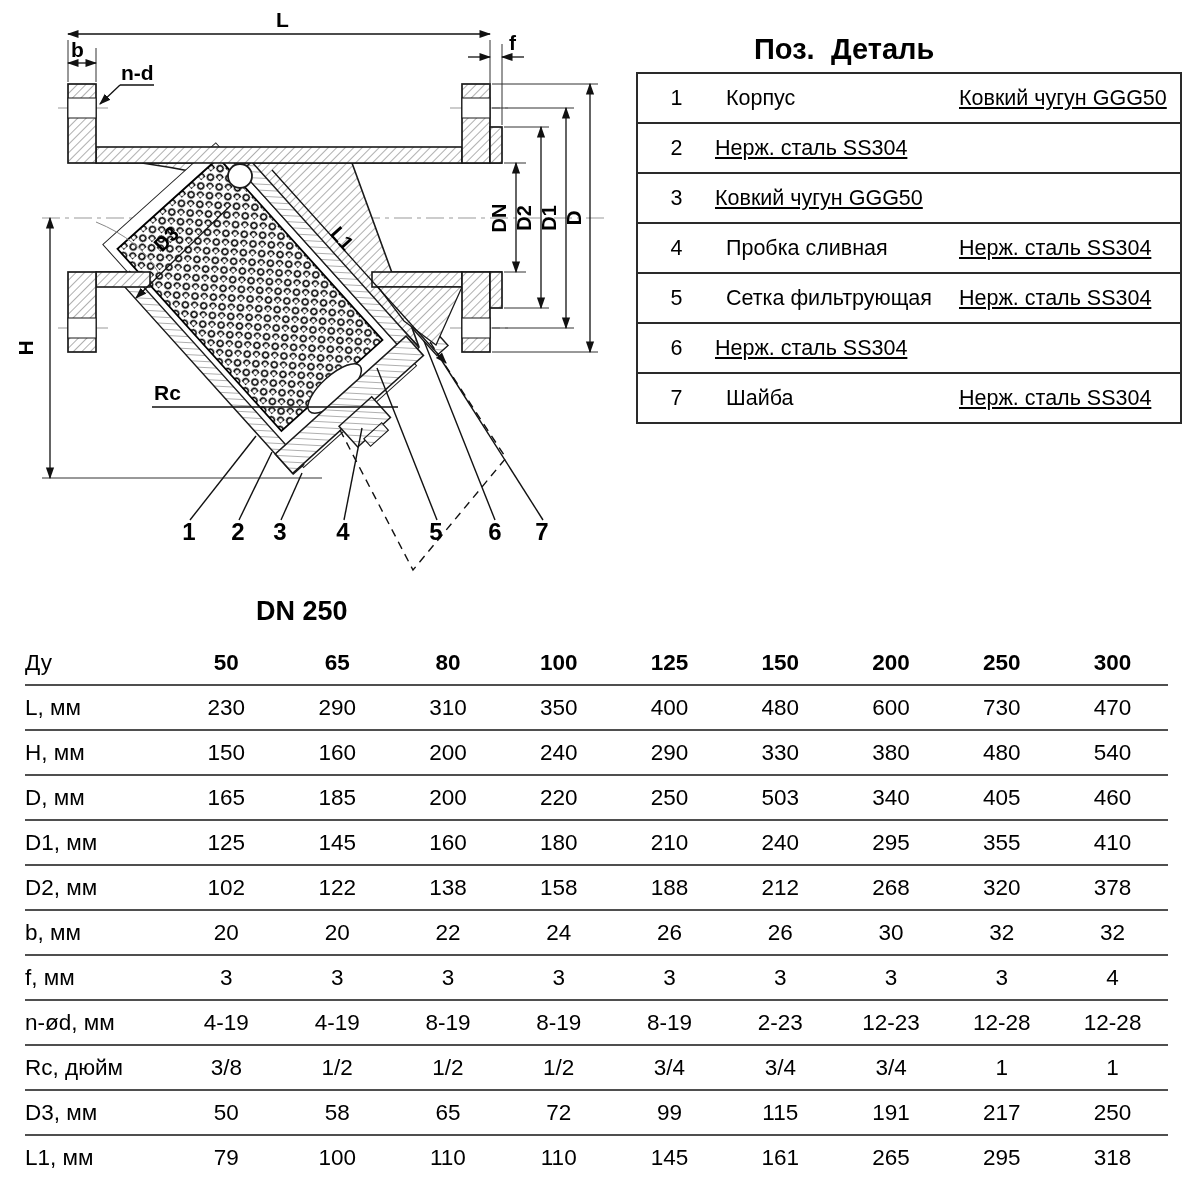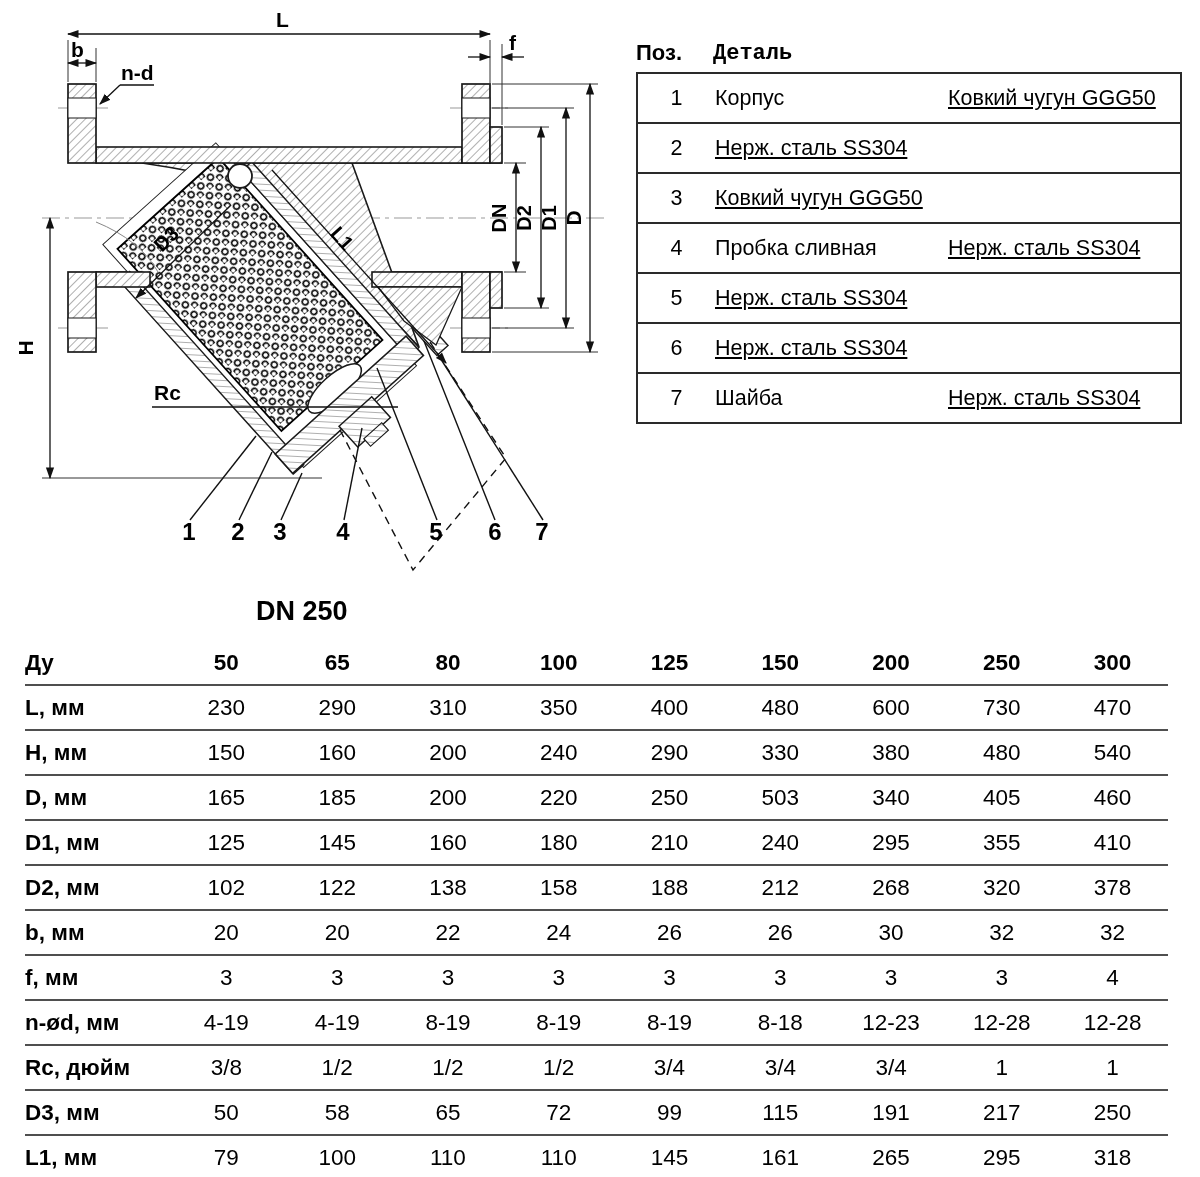--- a/index.html
+++ b/index.html
@@ -8,34 +8,34 @@
     font-family:"Liberation Sans",sans-serif;color:#000;overflow:hidden;
   }
   
   #drawing{position:absolute;left:0;top:0;}
   .dimtxt{font-weight:bold;font-size:21px;fill:#000;}
   .dimtxt-sm{font-weight:bold;font-size:20px;fill:#000;}
   .callout{font-weight:bold;font-size:24px;fill:#000;}
   .caption{font-weight:bold;font-size:27px;fill:#000;}
   
   #parts-table{position:absolute;left:636px;top:38px;width:546px;}
-  .pt-head{display:flex;font-weight:bold;font-size:22px;height:28px;align-items:flex-end;}
+  .pt-head{display:flex;font-weight:bold;font-size:29px;height:28px;align-items:flex-end;justify-content:center;}
   .ph0{width:77px;}
-  .ph1{width:233px;font-family:Liberation Mono, monospace;}
+  .ph1{width:233px;}
   .ph2{flex:1;}
   #parts-box{border:2px solid #2a2a2a;margin-top:6px;}
   .pt-row{display:flex;height:48px;align-items:center;border-bottom:2px solid #2a2a2a;font-size:21.5px;}
   .pt-row:last-child{border-bottom:none;}
   .c0{width:77px;text-align:center;}
-  .c1{width:233px;}
+  .c1{width:233px;margin-left:11px;}
   .c2{flex:1;text-decoration:underline;}
   
   #dims-table{position:absolute;left:25px;top:641px;width:1143px;font-size:22.5px;}
   .dt-row{display:flex;height:43px;align-items:center;border-bottom:2px solid #4f4f4f;}
-  .dt-label{width:146px;font-weight:bold;}
+  .dt-label{width:146px;font-weight:normal;}
   .dt-cell{width:110.8px;text-align:center;}
   .dt-header .dt-cell{font-weight:bold;}
 </style>
 </head>
 <body>
 
 <svg id="drawing" width="620" height="645" viewBox="0 0 620 645">
   <defs>
     <pattern id="hatch" width="6" height="6" patternUnits="userSpaceOnUse" patternTransform="rotate(45)">
       <rect width="6" height="6" fill="#ffffff"></rect>
@@ -192,20 +192,21 @@
         <div class="pt-cell c0">3</div>
         <div class="pt-cell c2">Ковкий чугун GGG50</div>
       </div>
       <div class="pt-row">
         <div class="pt-cell c0">4</div>
         <div class="pt-cell c1">Пробка сливная</div>
         <div class="pt-cell c2">Нерж. сталь SS304</div>
       </div>
       <div class="pt-row">
         <div class="pt-cell c0">5</div>
+        <div class="pt-cell c1">Сетка фильтрующая</div>
         <div class="pt-cell c2">Нерж. сталь SS304</div>
       </div>
       <div class="pt-row">
         <div class="pt-cell c0">6</div>
         <div class="pt-cell c2">Нерж. сталь SS304</div>
       </div>
       <div class="pt-row">
         <div class="pt-cell c0">7</div>
         <div class="pt-cell c1">Шайба</div>
         <div class="pt-cell c2">Нерж. сталь SS304</div>
@@ -310,21 +311,21 @@
       <div class="dt-cell">3</div>
       <div class="dt-cell">4</div>
     </div>
     <div class="dt-row">
       <div class="dt-label">n-ød, мм</div>
       <div class="dt-cell">4-19</div>
       <div class="dt-cell">4-19</div>
       <div class="dt-cell">8-19</div>
       <div class="dt-cell">8-19</div>
       <div class="dt-cell">8-19</div>
-      <div class="dt-cell">8-18</div>
+      <div class="dt-cell">2-23</div>
       <div class="dt-cell">12-23</div>
       <div class="dt-cell">12-28</div>
       <div class="dt-cell">12-28</div>
     </div>
     <div class="dt-row">
       <div class="dt-label">Rc, дюйм</div>
       <div class="dt-cell">3/8</div>
       <div class="dt-cell">1/2</div>
       <div class="dt-cell">1/2</div>
       <div class="dt-cell">1/2</div>

